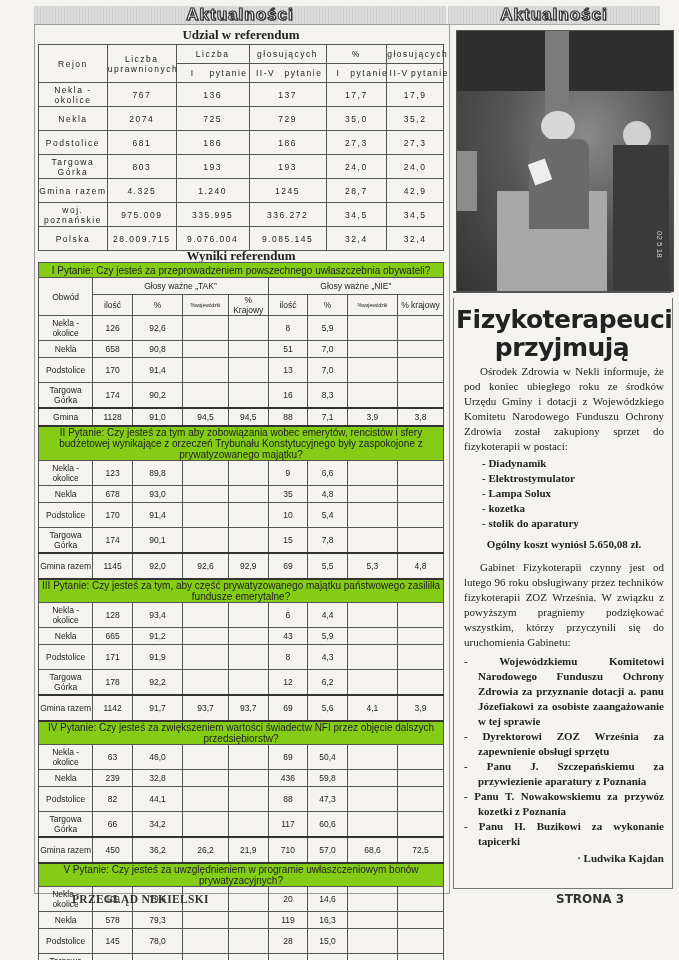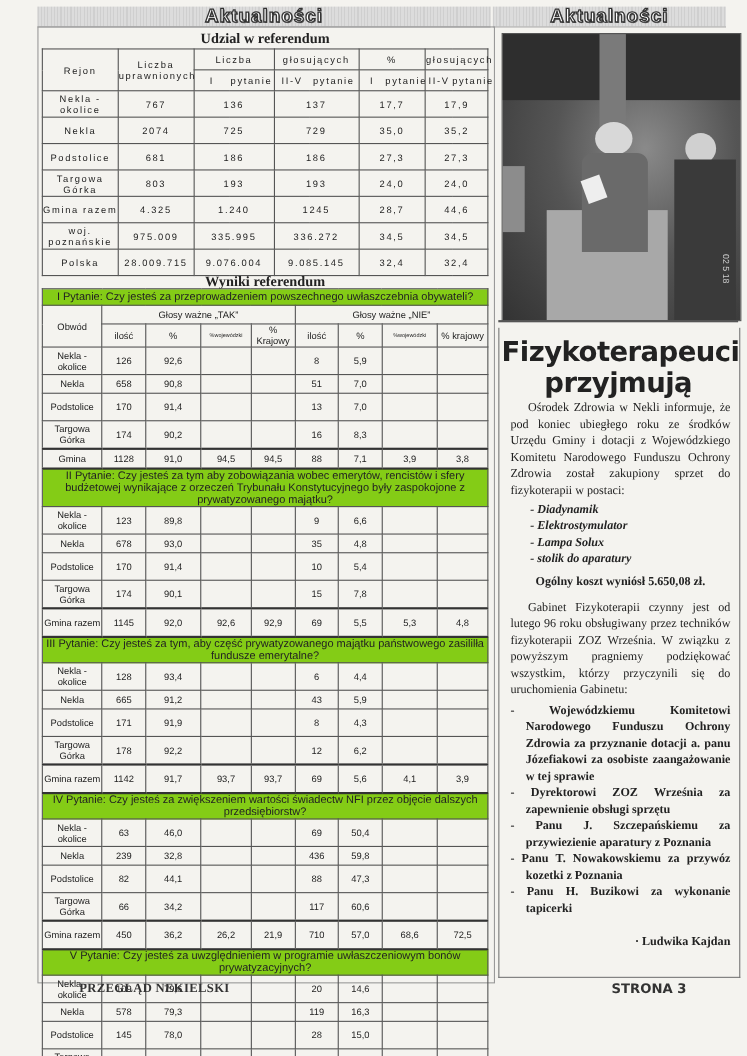--- a/index.html
+++ b/index.html
@@ -25,25 +25,25 @@
   .rtitle{position:absolute;font-size:13px;}
   #photo{position:absolute;left:456px;top:30px;width:216px;height:260px;background:radial-gradient(ellipse at 60% 40%,#8a8a8a 0%,#555 45%,#333 100%);border:1px solid #555;}
   .ph{position:absolute;}
   #article{position:absolute;left:453px;top:298px;width:218px;height:590px;border-left:1px solid #777;border-right:1px solid #777;border-bottom:1px solid #777;}
   #article-topline{position:absolute;left:453px;top:291px;width:218px;height:2px;background:#555;}
   #a-title{position:absolute;left:456px;top:306px;width:212px;text-align:center;font-family:"DejaVu Sans",sans-serif;font-weight:bold;font-size:25px;line-height:28px;letter-spacing:-0.5px;}
   .a-text{font-family:"Liberation Serif",serif;font-size:11px;line-height:15px;}
   #a-body{position:absolute;left:464px;top:364px;width:200px;}
   .p{text-align:justify;text-indent:16px;margin:0;}
   .list{margin:2px 0 4px 18px;font-weight:bold;}
-  .list div{line-height:15px;font-style:italic;}
+  .list div{line-height:15px;}
   .cost{font-weight:bold;text-align:center;margin:6px 0 8px;}
   .thanks{margin:4px 0 0 0;font-weight:bold;}
   .thanks div{padding-left:14px;text-indent:-14px;text-align:justify;}
-  .sign{text-align:right;font-weight:bold;margin-top:15px;}
+  .sign{text-align:right;font-weight:bold;margin-top:2px;}
   #footer-left{position:absolute;left:72px;top:893px;font-family:Liberation Serif, serif;font-weight:bold;font-size:11.5px;color:#333;letter-spacing:0.3px;}
   #footer-right{position:absolute;left:556px;top:892px;font-family:"DejaVu Sans",sans-serif;font-weight:bold;font-size:12px;color:#333;}
 </style>
 </head>
 <body>
 
 <div class="banner" id="banner-left">
     <span>Aktualności</span>
   </div>
 <div class="banner" id="banner-right">
@@ -119,21 +119,21 @@
         <td colspan="2">193</td>
         <td colspan="2">24,0</td>
         <td colspan="2">24,0</td>
       </tr>
       <tr>
         <td>Gmina razem</td>
         <td>4.325</td>
         <td colspan="2">1.240</td>
         <td colspan="2">1245</td>
         <td colspan="2">28,7</td>
-        <td colspan="2">44,6</td>
+        <td colspan="2">42,9</td>
       </tr>
       <tr>
         <td>woj. poznańskie</td>
         <td>975.009</td>
         <td colspan="2">335.995</td>
         <td colspan="2">336.272</td>
         <td colspan="2">34,5</td>
         <td colspan="2">34,5</td>
       </tr>
       <tr>
@@ -489,20 +489,21 @@
   <div>Fizykoterapeuci</div>
   <div>przyjmują</div>
 </div>
 
 <div id="a-body" class="a-text">
   <p class="p">Ośrodek Zdrowia w Nekli informuje, że pod koniec ubiegłego roku ze środków Urzędu Gminy i dotacji z Wojewódzkiego Komitetu Narodowego Funduszu Ochrony Zdrowia został zakupiony sprzet do fizykoterapii w postaci:</p>
   <div class="list" id="equip-list">
       <div>- Diadynamik</div>
       <div>- Elektrostymulator</div>
       <div>- Lampa Solux</div>
+      <div>- kozetka</div>
       <div>- stolik do aparatury</div>
     </div>
   <div class="cost">Ogólny koszt wyniósł 5.650,08 zł.</div>
   <p class="p">Gabinet Fizykoterapii czynny jest od lutego 96 roku obsługiwany przez techników fizykoterapii ZOZ Września. W związku z powyższym pragniemy podziękować wszystkim, którzy przyczynili się do uruchomienia Gabinetu:</p>
   <div class="thanks" id="thanks-list">
       <div>- Wojewódzkiemu Komitetowi Narodowego Funduszu Ochrony Zdrowia za przyznanie dotacji a. panu Józefiakowi za osobiste zaangażowanie w tej sprawie</div>
       <div>- Dyrektorowi ZOZ Września za zapewnienie obsługi sprzętu</div>
       <div>- Panu J. Szczepańskiemu za przywiezienie aparatury z Poznania</div>
       <div>- Panu T. Nowakowskiemu za przywóz kozetki z Poznania</div>
       <div>- Panu H. Buzikowi za wykonanie tapicerki</div>

